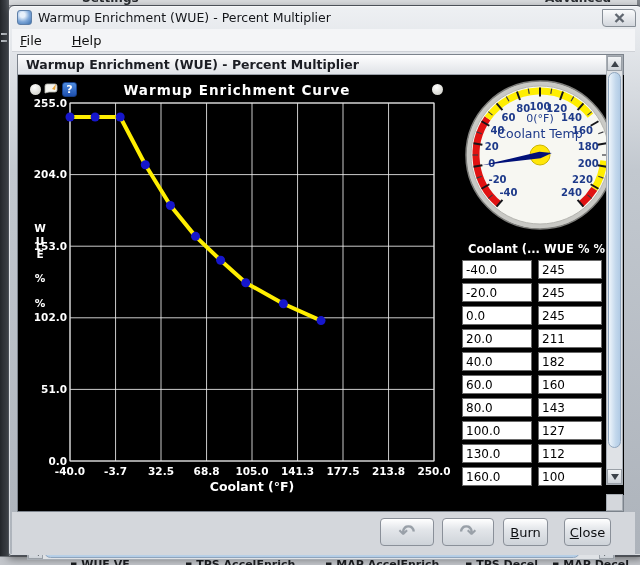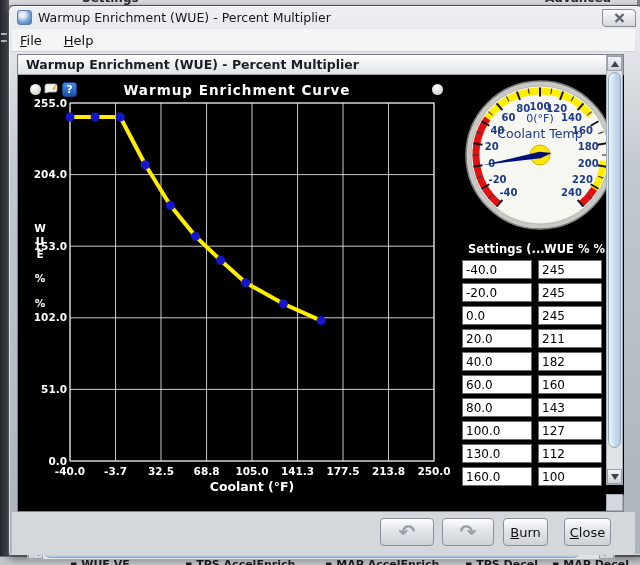--- a/index.html
+++ b/index.html
@@ -30,21 +30,21 @@
               background:radial-gradient(circle at 35% 30%, #e8f1fb 20%, #7fa8d9 55%, #3a6fae);
               border:1px solid #5d7fa8; margin-right:6px; }
   .title-text { font-size:12.5px; color:#14161a; }
   .close-btn { position:absolute; right:6px; top:3px; width:34px; height:18px;
                border:1px solid #878e96; border-radius:0 4px 0 4px;
                background:linear-gradient(#fafbfc,#d3d7dd);
                display:flex; align-items:center; justify-content:center; }
 
   .menubar { position:absolute; left:3px; top:23px; width:623px; height:23px;
              background:#f4f5f7; border-bottom:1px solid #cfd2d7;
-             display:flex; align-items:center; gap:22px; padding-left:8px; }
+             display:flex; align-items:center; gap:30px; padding-left:8px; }
   .menu-item { font-size:13px; color:#111; }
 
   .frame { position:absolute; left:8px; top:48px; width:607px; height:458px;
            border:1px solid #7c838c; background:#000; }
   .panel-header { position:absolute; left:0; top:0; width:100%; height:20px;
                   background:linear-gradient(#ffffff,#dfe2e7);
                   border-bottom:1px solid #9aa0a8;
                   font-size:12.5px; font-weight:bold; color:#1c1e24;
                   line-height:19px; padding-left:8px; }
   .main { position:absolute; left:1px; top:20px; width:605px; height:420px; background:#000; }
@@ -252,21 +252,21 @@
             <text x="132.25557989759818" y="92.00876070567959" text-anchor="middle" fill="#1e3a8a" font-size="10px" font-weight="600" font-family="&quot;DejaVu Sans&quot;,sans-serif">200</text>
             <text x="126.4352447854375" y="108" text-anchor="middle" fill="#1e3a8a" font-size="10px" font-weight="600" font-family="&quot;DejaVu Sans&quot;,sans-serif">220</text>
             <text x="115.49659287464043" y="121.03617771282993" text-anchor="middle" fill="#1e3a8a" font-size="10px" font-weight="600" font-family="&quot;DejaVu Sans&quot;,sans-serif">240</text>
             <text x="84" y="47" text-anchor="middle" fill="#1e3a8a" font-size="11px" font-family="&quot;DejaVu Sans&quot;,sans-serif">0(°F)</text>
             <text x="84" y="63" text-anchor="middle" fill="#1e3a8a" font-size="12.5px" font-family="&quot;DejaVu Sans&quot;,sans-serif">Coolant Temp</text>
             <circle cx="84" cy="80" r="10" fill="#ffe60a" stroke="#cdb500" stroke-width="1"></circle>
             <path d="M 25.89634257227973 90.2452424823489 L 83.44432583146582 76.84861519036093 L 95.8176930361465 77.91622186799684 L 84.55567416853418 83.15138480963907 Z" fill="#001078"></path>
           </svg>
 
         <div class="table-panel">
-          <span class="tbl-head" style="left:12px;">Settings (...</span>
+          <span class="tbl-head" style="left:12px;">Coolant (...</span>
           <span class="tbl-head" style="left:88px;text-align:center;">WUE % %</span>
           <div class="tbl-col" style="left:6px;  width:70px;" id="coolant-col">
               <input readonly="" value="-40.0" style="">
               <input readonly="" value="-20.0" style="">
               <input readonly="" value="0.0" style="">
               <input readonly="" value="20.0" style="">
               <input readonly="" value="40.0" style="">
               <input readonly="" value="60.0" style="">
               <input readonly="" value="80.0" style="">
               <input readonly="" value="100.0" style="">

